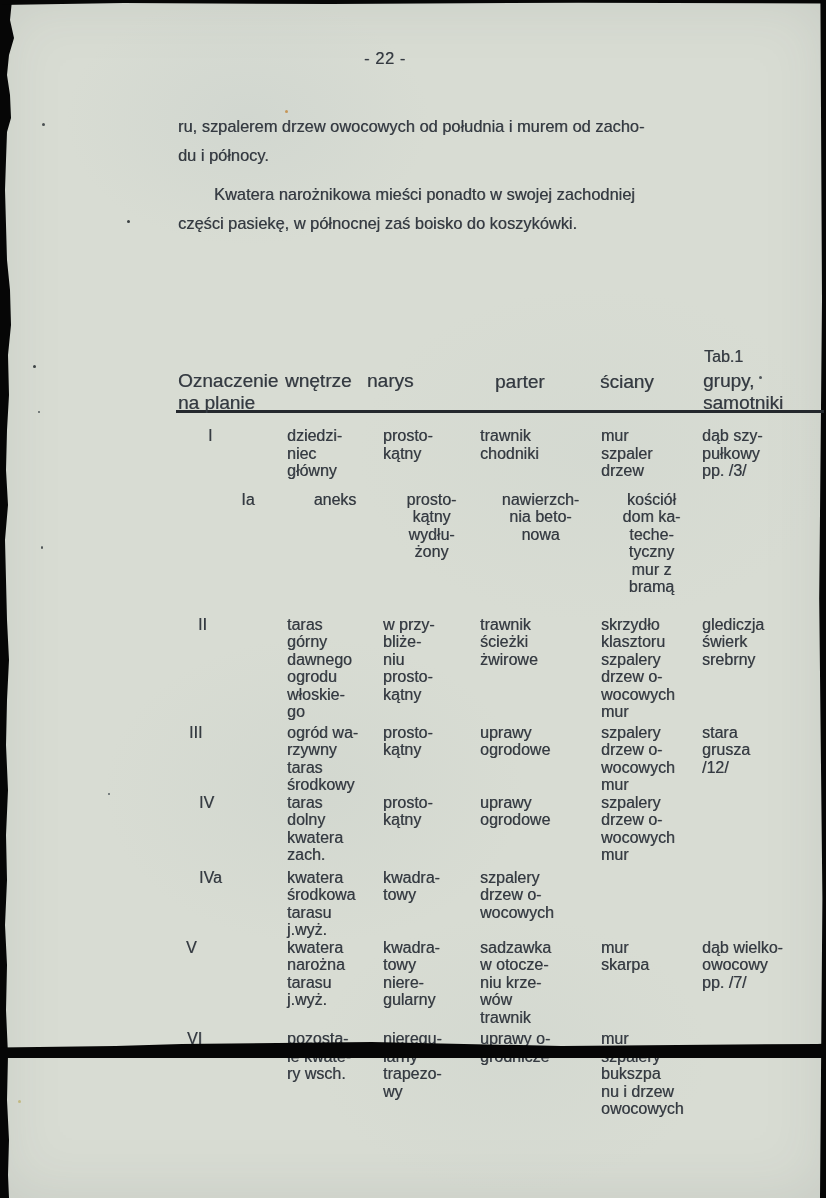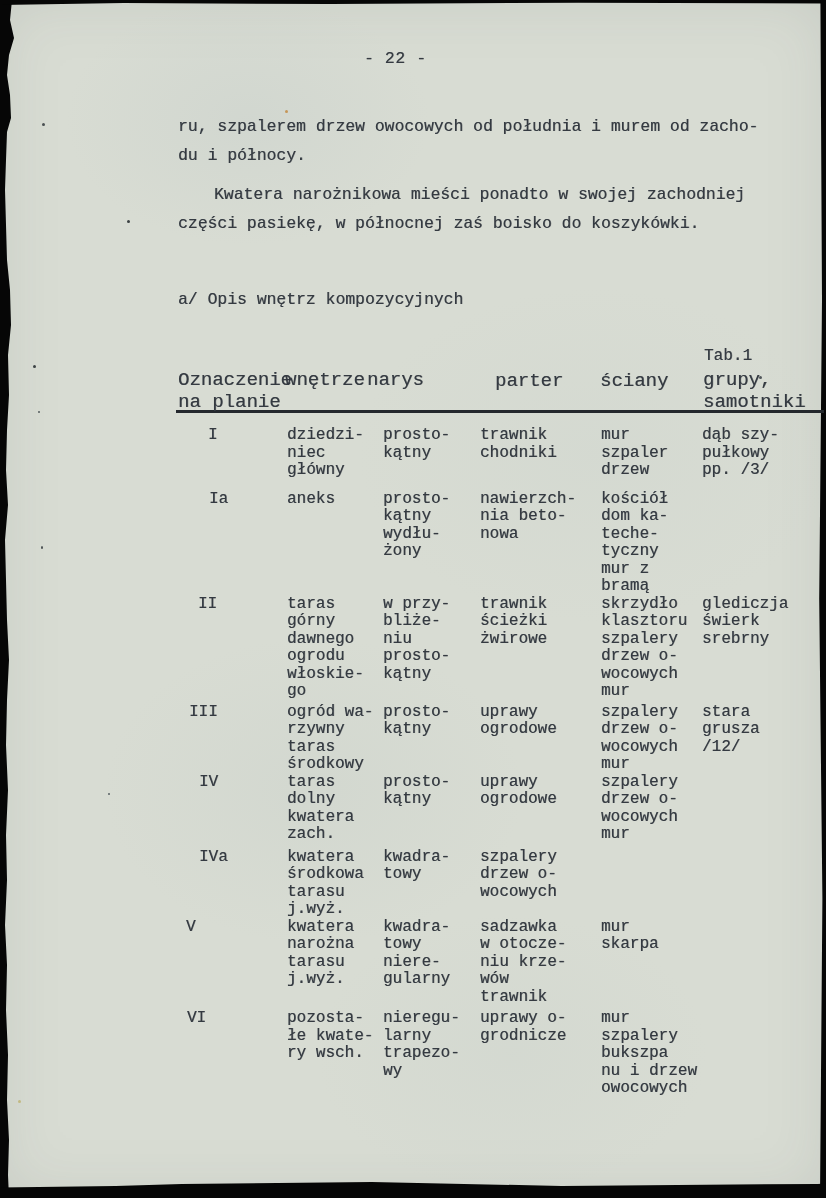--- a/index.html
+++ b/index.html
@@ -1,18 +1,18 @@
 <!DOCTYPE html>
 <html><head>
 <meta charset="utf-8">
 <style>
   html,body{margin:0;padding:0;}
   body{width:826px;height:1198px;overflow:hidden;background:#000;}
-  .scan{position:relative;width:826px;height:1198px;background:#000;
-        font-family:Liberation Mono, monospace;}
+  .scan{position:relative;width:826px;height:1058px;background:#000;
+        font-family:Liberation Sans, sans-serif;}
   .paper{position:absolute;left:0;top:0;width:826px;height:1198px;
     background:
       radial-gradient(260px 180px at 30% 10%, rgba(186,196,196,0.22), transparent 70%),
       radial-gradient(340px 240px at 72% 38%, rgba(193,203,199,0.16), transparent 70%),
       radial-gradient(300px 220px at 38% 66%, rgba(186,196,192,0.18), transparent 70%),
       radial-gradient(280px 200px at 62% 88%, rgba(190,200,196,0.16), transparent 70%),
       #d8dcd3;
     box-shadow: inset 0 0 60px rgba(120,130,125,0.18);}
   .ink, .c, .hdr{color:#343a41; text-shadow:0.5px 0.3px 0.4px rgba(45,50,58,0.55);}
   .edge{position:absolute;pointer-events:none;}
@@ -32,40 +32,39 @@
   .tabcap{position:absolute;left:704px;top:348px;font-size:16px;line-height:17px;}
   .hdr{position:absolute;font-size:19px;line-height:17px;white-space:nowrap;z-index:3;}
   .h-c1a{left:178px;top:372px;} .h-c1b{left:178px;top:394px;}
   .h-c2{left:285px;top:372px;}  .h-c3{left:367px;top:372px;}
   .h-c4{left:495px;top:373px;}  .h-c5{left:600px;top:373px;}
   .h-c6a{left:703px;top:372px;} .h-c6b{left:703px;top:394px;}
   .rule{position:absolute;left:176px;top:410px;width:648px;height:3px;background:#24282d;z-index:2;}
   .tbl{position:absolute;left:176px;top:427px;width:650px;}
   .trow{display:grid;grid-template-columns:111px 96px 97px 121px 101px 124px;}
   .c{font-size:16px;line-height:17.5px;white-space:pre-line;overflow:visible;}
-  .r0{margin-bottom:11px;} .r1{margin-bottom:0;} .r2{margin-bottom:3px;}
+  .r0{margin-bottom:11px;} .r1{margin-bottom:20px;text-align:center;} .r2{margin-bottom:3px;}
   .r3{} .r4{margin-bottom:5px;} .r5{margin-bottom:0;} .r6{margin-bottom:4px;}
   .r0 .c1{padding-left:32px;} .r1 .c1{padding-left:33px;} .r2 .c1{padding-left:22px;}
   .r3 .c1{padding-left:13px;} .r4 .c1{padding-left:23px;} .r5 .c1{padding-left:23px;}
   .r6 .c1{padding-left:10px;} .r7 .c1{padding-left:11px;}
 </style>
 </head>
 <body>
 
 <div class="scan">
   <div class="paper"></div>
 
   <div class="ink pageno">- 22 -</div>
 
   <p class="ink para p1">ru, szpalerem drzew owocowych od południa i murem od zacho-
 du i północy.</p>
   <p class="ink para p2">Kwatera narożnikowa mieści ponadto w swojej zachodniej
 części pasiekę, w północnej zaś boisko do koszykówki.</p>
 
-  <div class="ink heading">a/ Opis wnętrz kompozycyjnych</div>
 
   <div class="ink tabcap">Tab.1</div>
 
   <div class="hdr h-c1a">Oznaczenie</div>
   <div class="hdr h-c1b">na planie</div>
   <div class="hdr h-c2">wnętrze</div>
   <div class="hdr h-c3">narys</div>
   <div class="hdr h-c4">parter</div>
   <div class="hdr h-c5">ściany</div>
   <div class="hdr h-c6a">grupy,</div>
@@ -190,20 +189,23 @@
 towy
 niere-
 gularny</div>
       <div class="c c4">sadzawka
 w otocze-
 niu krze-
 wów
 trawnik</div>
       <div class="c c5">mur
 skarpa</div>
+      <div class="c c6">dąb wielko-
+owocowy
+pp. /7/</div>
     </div>
     <div class="trow r7">
       <div class="c c1">VI</div>
       <div class="c c2">pozosta-
 łe kwate-
 ry wsch.</div>
       <div class="c c3">nieregu-
 larny
 trapezo-
 wy</div>

